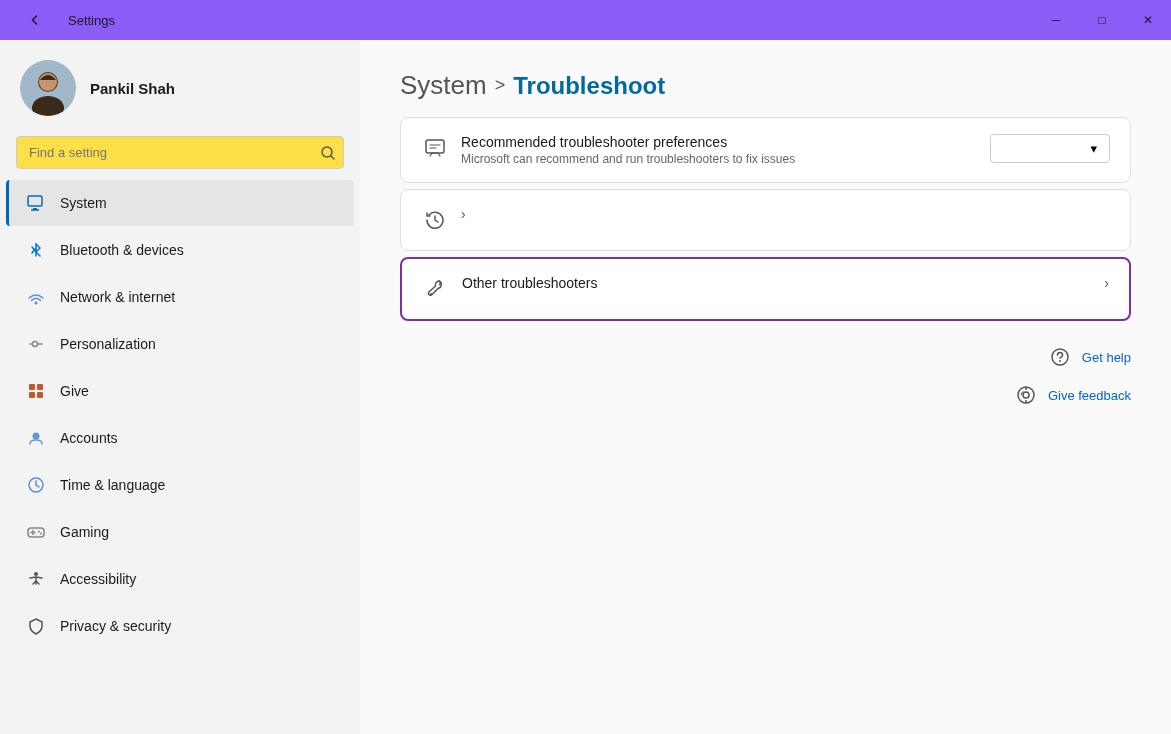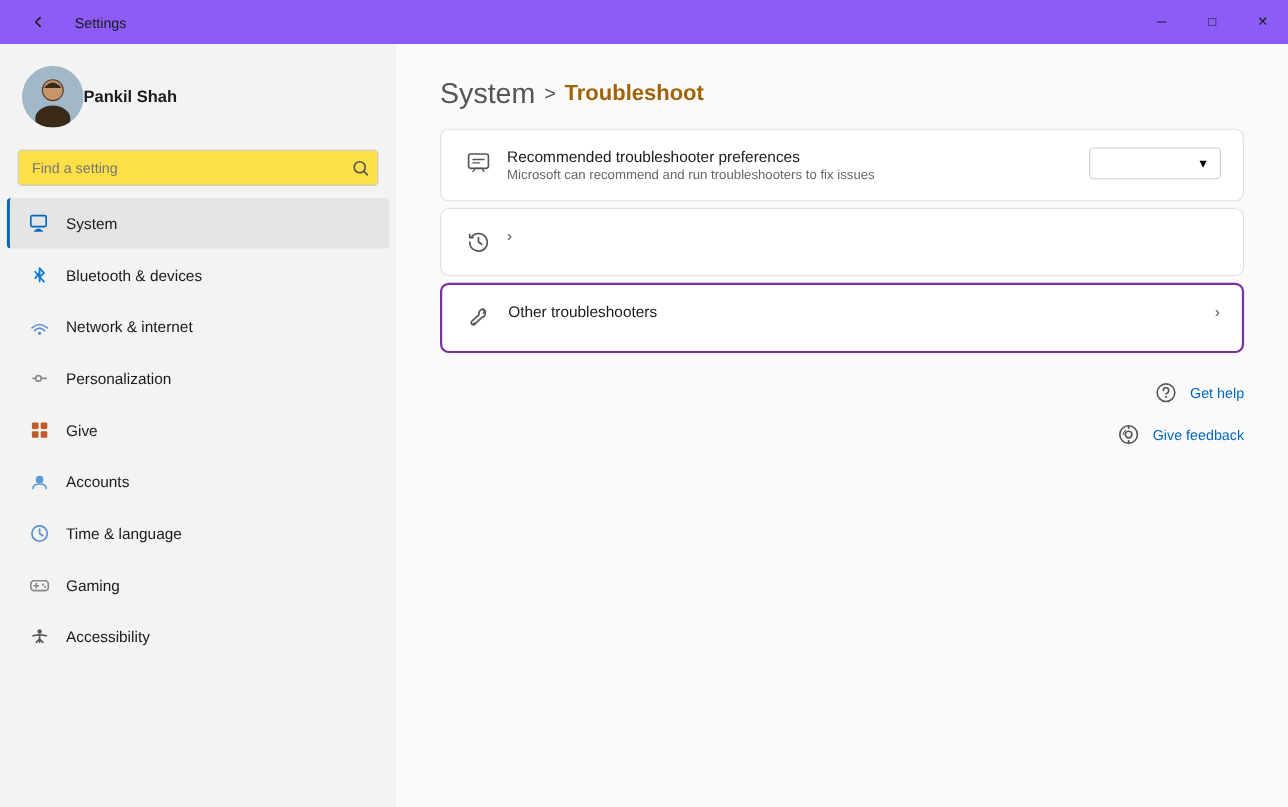--- a/index.html
+++ b/index.html
@@ -62,20 +62,21 @@
       background: #f3f3f3;
       display: flex;
       flex-direction: column;
       flex-shrink: 0;
       padding-bottom: 10px;
     }
 
     .user-profile {
       display: flex;
       align-items: center;
+      gap: 14px;
       padding: 20px 16px 20px 20px;
     }
     .avatar {
       width: 56px;
       height: 56px;
       border-radius: 50%;
       overflow: hidden;
       flex-shrink: 0;
       background: #ccc;
       display: flex;
@@ -165,23 +166,23 @@
       font-size: 26px;
       font-weight: 400;
       color: #555;
       cursor: pointer;
     }
     .breadcrumb-sep {
       font-size: 18px;
       color: #555;
     }
     .breadcrumb-current {
-      font-size: 20px;
+      font-size: 24px;
       font-weight: 700;
-      color: #a16207;
+      color: #0369a1;
     }
 
     .section-title {
       font-size: 13px;
       font-weight: 600;
       color: #1a1a1a;
       margin-bottom: 10px;
     }
 
     .card {
@@ -418,20 +419,28 @@
           <svg width="18" height="18" viewBox="0 0 18 18" fill="none">
             <circle cx="9" cy="4" r="2" fill="#555"></circle>
             <path d="M9 7V14" stroke="#555" stroke-width="1.5" stroke-linecap="round"></path>
             <path d="M3 8L9 7L15 8" stroke="#555" stroke-width="1.5" stroke-linecap="round"></path>
             <path d="M6 14L9 11L12 14" stroke="#555" stroke-width="1.5" stroke-linecap="round" stroke-linejoin="round" fill="none"></path>
           </svg>
         </span>
         <span>Accessibility</span>
       </li>
 
+      <li class="nav-item">
+        <span class="nav-icon">
+          <svg width="18" height="18" viewBox="0 0 18 18" fill="none">
+            <path d="M9 2L15 5V9C15 12.5 12 15.5 9 17C6 15.5 3 12.5 3 9V5L9 2Z" fill="none" stroke="#555" stroke-width="1.5"></path>
+          </svg>
+        </span>
+        <span>Privacy &amp; security</span>
+      </li>
 
     </ul>
   </div>
 
   <div class="content">
 
     <div class="breadcrumb">
       <span class="breadcrumb-system">System</span>
       <span class="breadcrumb-sep">&gt;</span>
       <span class="breadcrumb-current">Troubleshoot</span>

